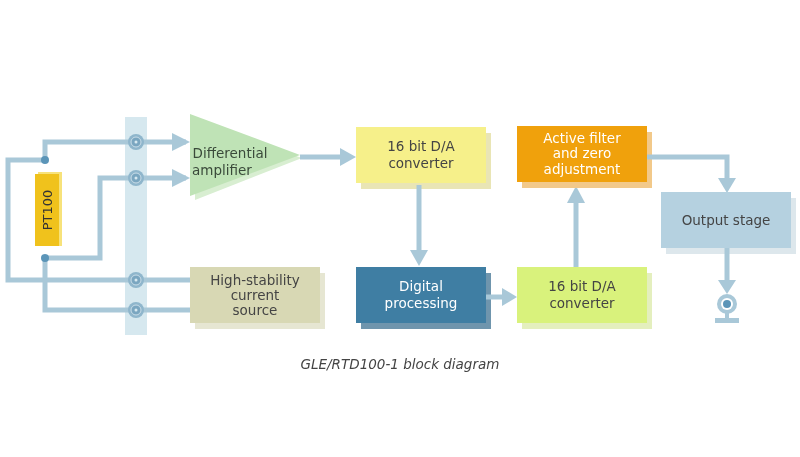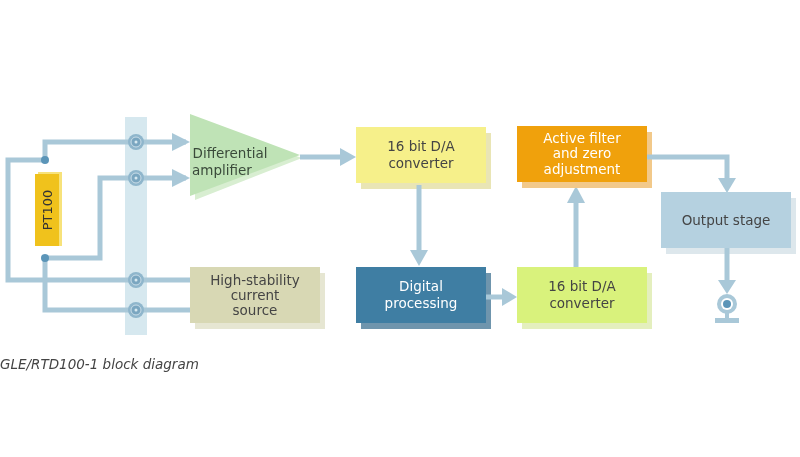--- a/index.html
+++ b/index.html
@@ -1,20 +1,20 @@
 <!DOCTYPE html>
 <html><head>
 <meta charset="utf-8">
 <style>
   html, body { margin:0; padding:0; background:#ffffff; }
   #canvas { position:relative; width:800px; height:457px; overflow:hidden; background:#ffffff;
     font-family:"DejaVu Sans", sans-serif; }
   svg { position:absolute; left:0; top:0; }
   .blk-text { font-family:"DejaVu Sans", sans-serif; font-size:13.5px; text-anchor:middle; }
-  .caption { position:absolute; left:0; width:800px; top:356px; text-align:left;
+  .caption { position:absolute; left:0; width:800px; top:356px; text-align:center;
     font-family:"DejaVu Sans", sans-serif; font-style:italic; font-size:13.5px; color:#444; }
 </style>
 </head>
 <body>
 
 <div id="canvas">
 <svg width="800" height="457" viewBox="0 0 800 457">
   <defs>
     <marker id="ah" markerWidth="4" markerHeight="4" refX="2" refY="2" orient="auto" markerUnits="strokeWidth">
       <path d="M0,0 L4,2 L0,4 z" fill="#a9c8d8"></path>

